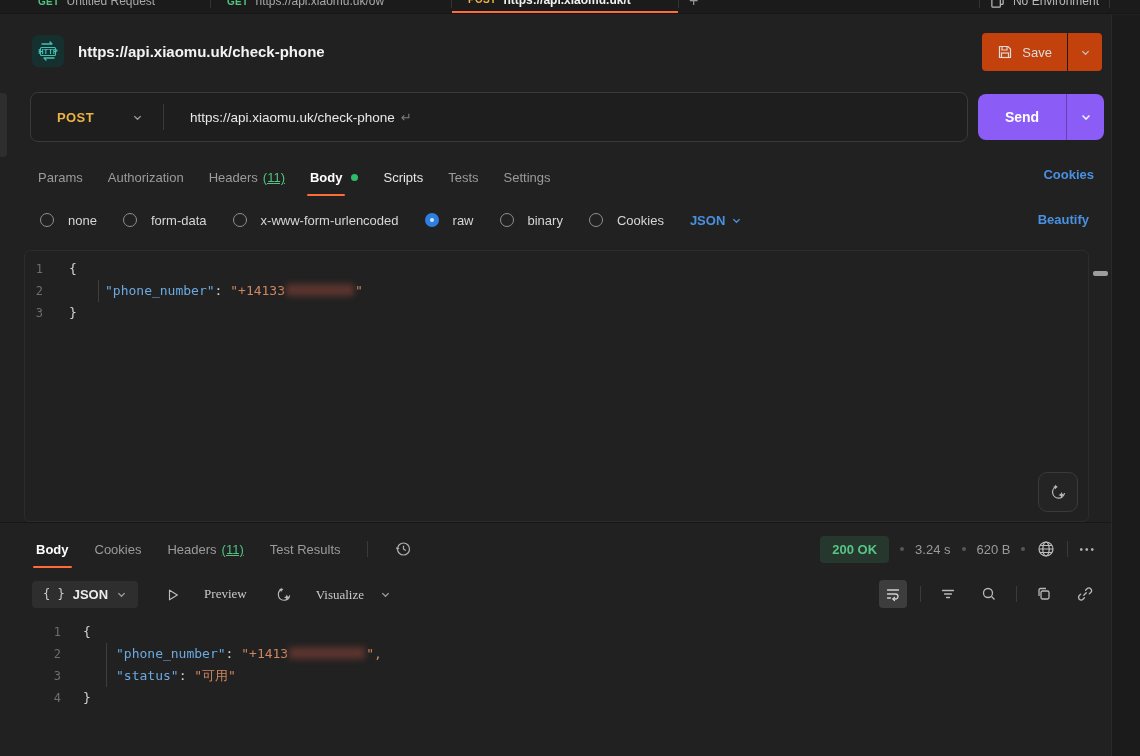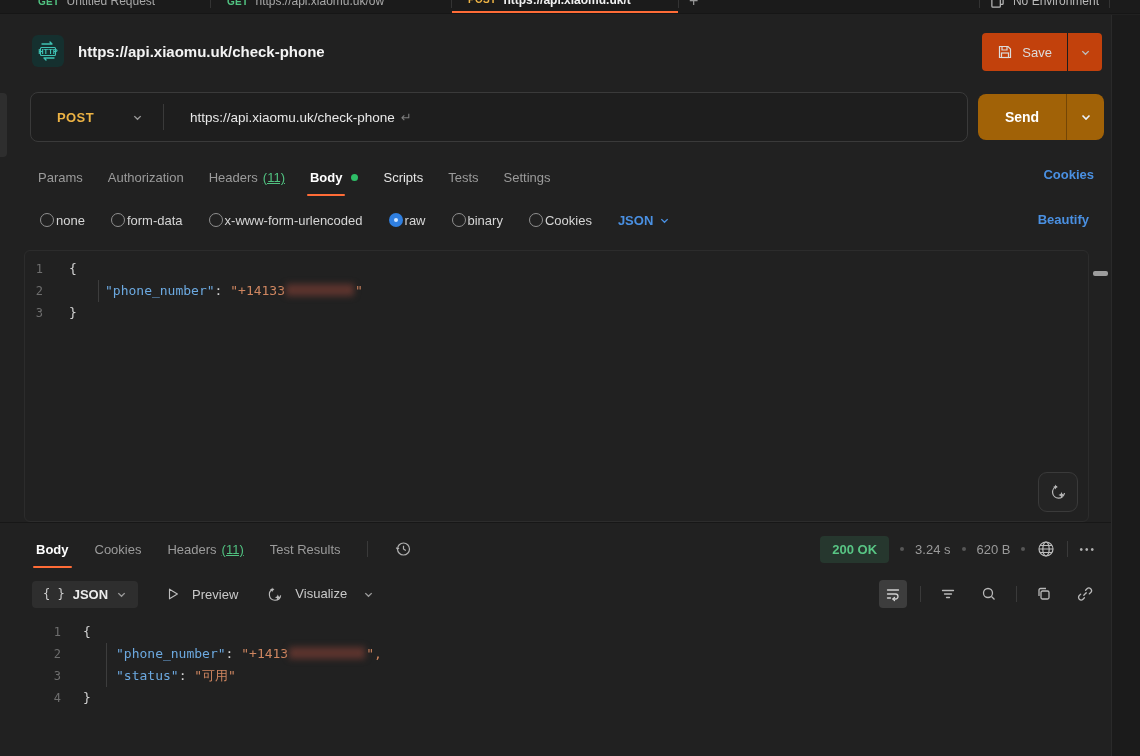--- a/index.html
+++ b/index.html
@@ -45,21 +45,21 @@
   .url-bar{ position:absolute; left:30px; top:92px; width:938px; height:50px;
     background:#1e1e1e; border:1px solid #3a3a3a; border-radius:8px;
     display:flex; align-items:center; }
   .method-box{ display:flex; align-items:center; justify-content:space-between;
     width:132px; padding:0 20px 0 26px; cursor:pointer; }
   .method-label{ font-size:13px; font-weight:700; letter-spacing:.4px; color:#edb344; }
   .url-divider{ width:1px; height:26px; background:#3a3a3a; }
   .url-text{ margin-left:26px; font-size:13.5px; color:#e8e8e8; }
   .url-hint{ color:#7d7d7d; margin-left:6px; font-size:13px; }
   .send-btn{ position:absolute; left:978px; top:94px; width:126px; height:46px;
-    background:#a16207; border-radius:8px; display:flex; overflow:hidden; }
+    background:#8b5cf6; border-radius:8px; display:flex; overflow:hidden; }
   .send-main{ flex:1; display:flex; align-items:center; justify-content:center;
     color:#fff; font-size:14px; font-weight:700; border-right:1px solid rgba(0,0,0,.28); cursor:pointer; }
   .send-caret{ width:37px; display:flex; align-items:center; justify-content:center; cursor:pointer; }
 
   
   .req-tabs{ position:absolute; left:38px; top:158px; height:38px;
     display:flex; align-items:center; gap:25px; font-size:13px; color:#9b9b9b; }
   .rtab{ position:relative; display:flex; align-items:center; cursor:pointer; white-space:nowrap; }
   .rtab .cnt{ color:#51c281; margin-left:5px;text-decoration:underline; }
   .rtab.bright{ color:#e6e6e6; }
@@ -67,21 +67,21 @@
   .rtab.active .lbl{ position:relative; }
   .rtab.active .lbl::after{ content:''; position:absolute; left:-3px; right:-3px; bottom:-11px;
     height:2px; background:#ff6c37; border-radius:1px; }
   .dot-green{ width:7px; height:7px; border-radius:50%; background:#2ebe67; margin-left:9px; }
   .cookies-link{ position:absolute; right:46px; top:167px; font-size:13px; font-weight:600;
     color:#4a90e2; cursor:pointer; }
 
   
   .body-row{ position:absolute; left:40px; top:203px; height:34px;
     display:flex; align-items:center; gap:26px; font-size:13px; color:#d6d6d6; }
-  .opt{ display:flex; align-items:center; gap:2px; cursor:pointer; white-space:nowrap; }
+  .opt{ display:flex; align-items:center; gap:14px; cursor:pointer; white-space:nowrap; }
   .radio{ width:14px; height:14px; border-radius:50%; border:1.5px solid #8f8f8f; flex:none; position:relative; }
   .radio.sel{ border:none; background:#2f7fe0; }
   .radio.sel::after{ content:''; position:absolute; left:5px; top:5px; width:4px; height:4px;
     border-radius:50%; background:#cfe6ff; }
   .fmt-select{ display:flex; align-items:center; gap:6px; color:#4a90e2; font-weight:600; cursor:pointer; }
   .beautify-link{ position:absolute; right:51px; top:212px; font-size:13px; font-weight:600;
     color:#4a90e2; cursor:pointer; }
 
   
   .req-editor{ position:absolute; left:24px; top:250px; width:1065px; height:272px;
@@ -113,22 +113,22 @@
   .vline{ width:1px; height:16px; background:#3a3a3a; }
   .more-dots{ font-size:10px; letter-spacing:2px; color:#b0b0b0; cursor:pointer; }
 
   
   .resp-toolbar{ position:absolute; left:32px; top:578px; right:41px; height:32px;
     display:flex; align-items:center; }
   .json-btn{ display:flex; align-items:center; gap:8px; background:#2e2e2e; border-radius:4px;
     padding:6px 11px; cursor:pointer; }
   .json-btn .braces{ font-size:12px; color:#cfcfcf; }
   .json-btn .fmt{ font-size:13px; color:#ececec; font-weight:600; }
-  .tool-item{ display:flex; align-items:flex-start; gap:12px; color:#c9c9c9; font-size:13px;
-    margin-left:28px; cursor:pointer; }
+  .tool-item{ display:flex; align-items:flex-end; gap:24px; color:#c9c9c9; font-size:13px;
+    margin-left:28px; cursor:pointer;font-family:Liberation Serif, serif; }
   .toolbar-right{ margin-left:auto; display:flex; align-items:center; gap:13px; }
   .icon-btn{ width:28px; height:28px; border-radius:4px; display:flex; align-items:center;
     justify-content:center; cursor:pointer; }
   .icon-btn.on{ background:#3d3d3d; }
 
   .resp-editor{ position:absolute; left:24px; top:618px; width:1086px; height:138px; }
   .resp-editor .ln{ width:59px; padding-right:22px; }
   .resp-editor .indent{ padding-left:33px; }
 </style>
 </head>

